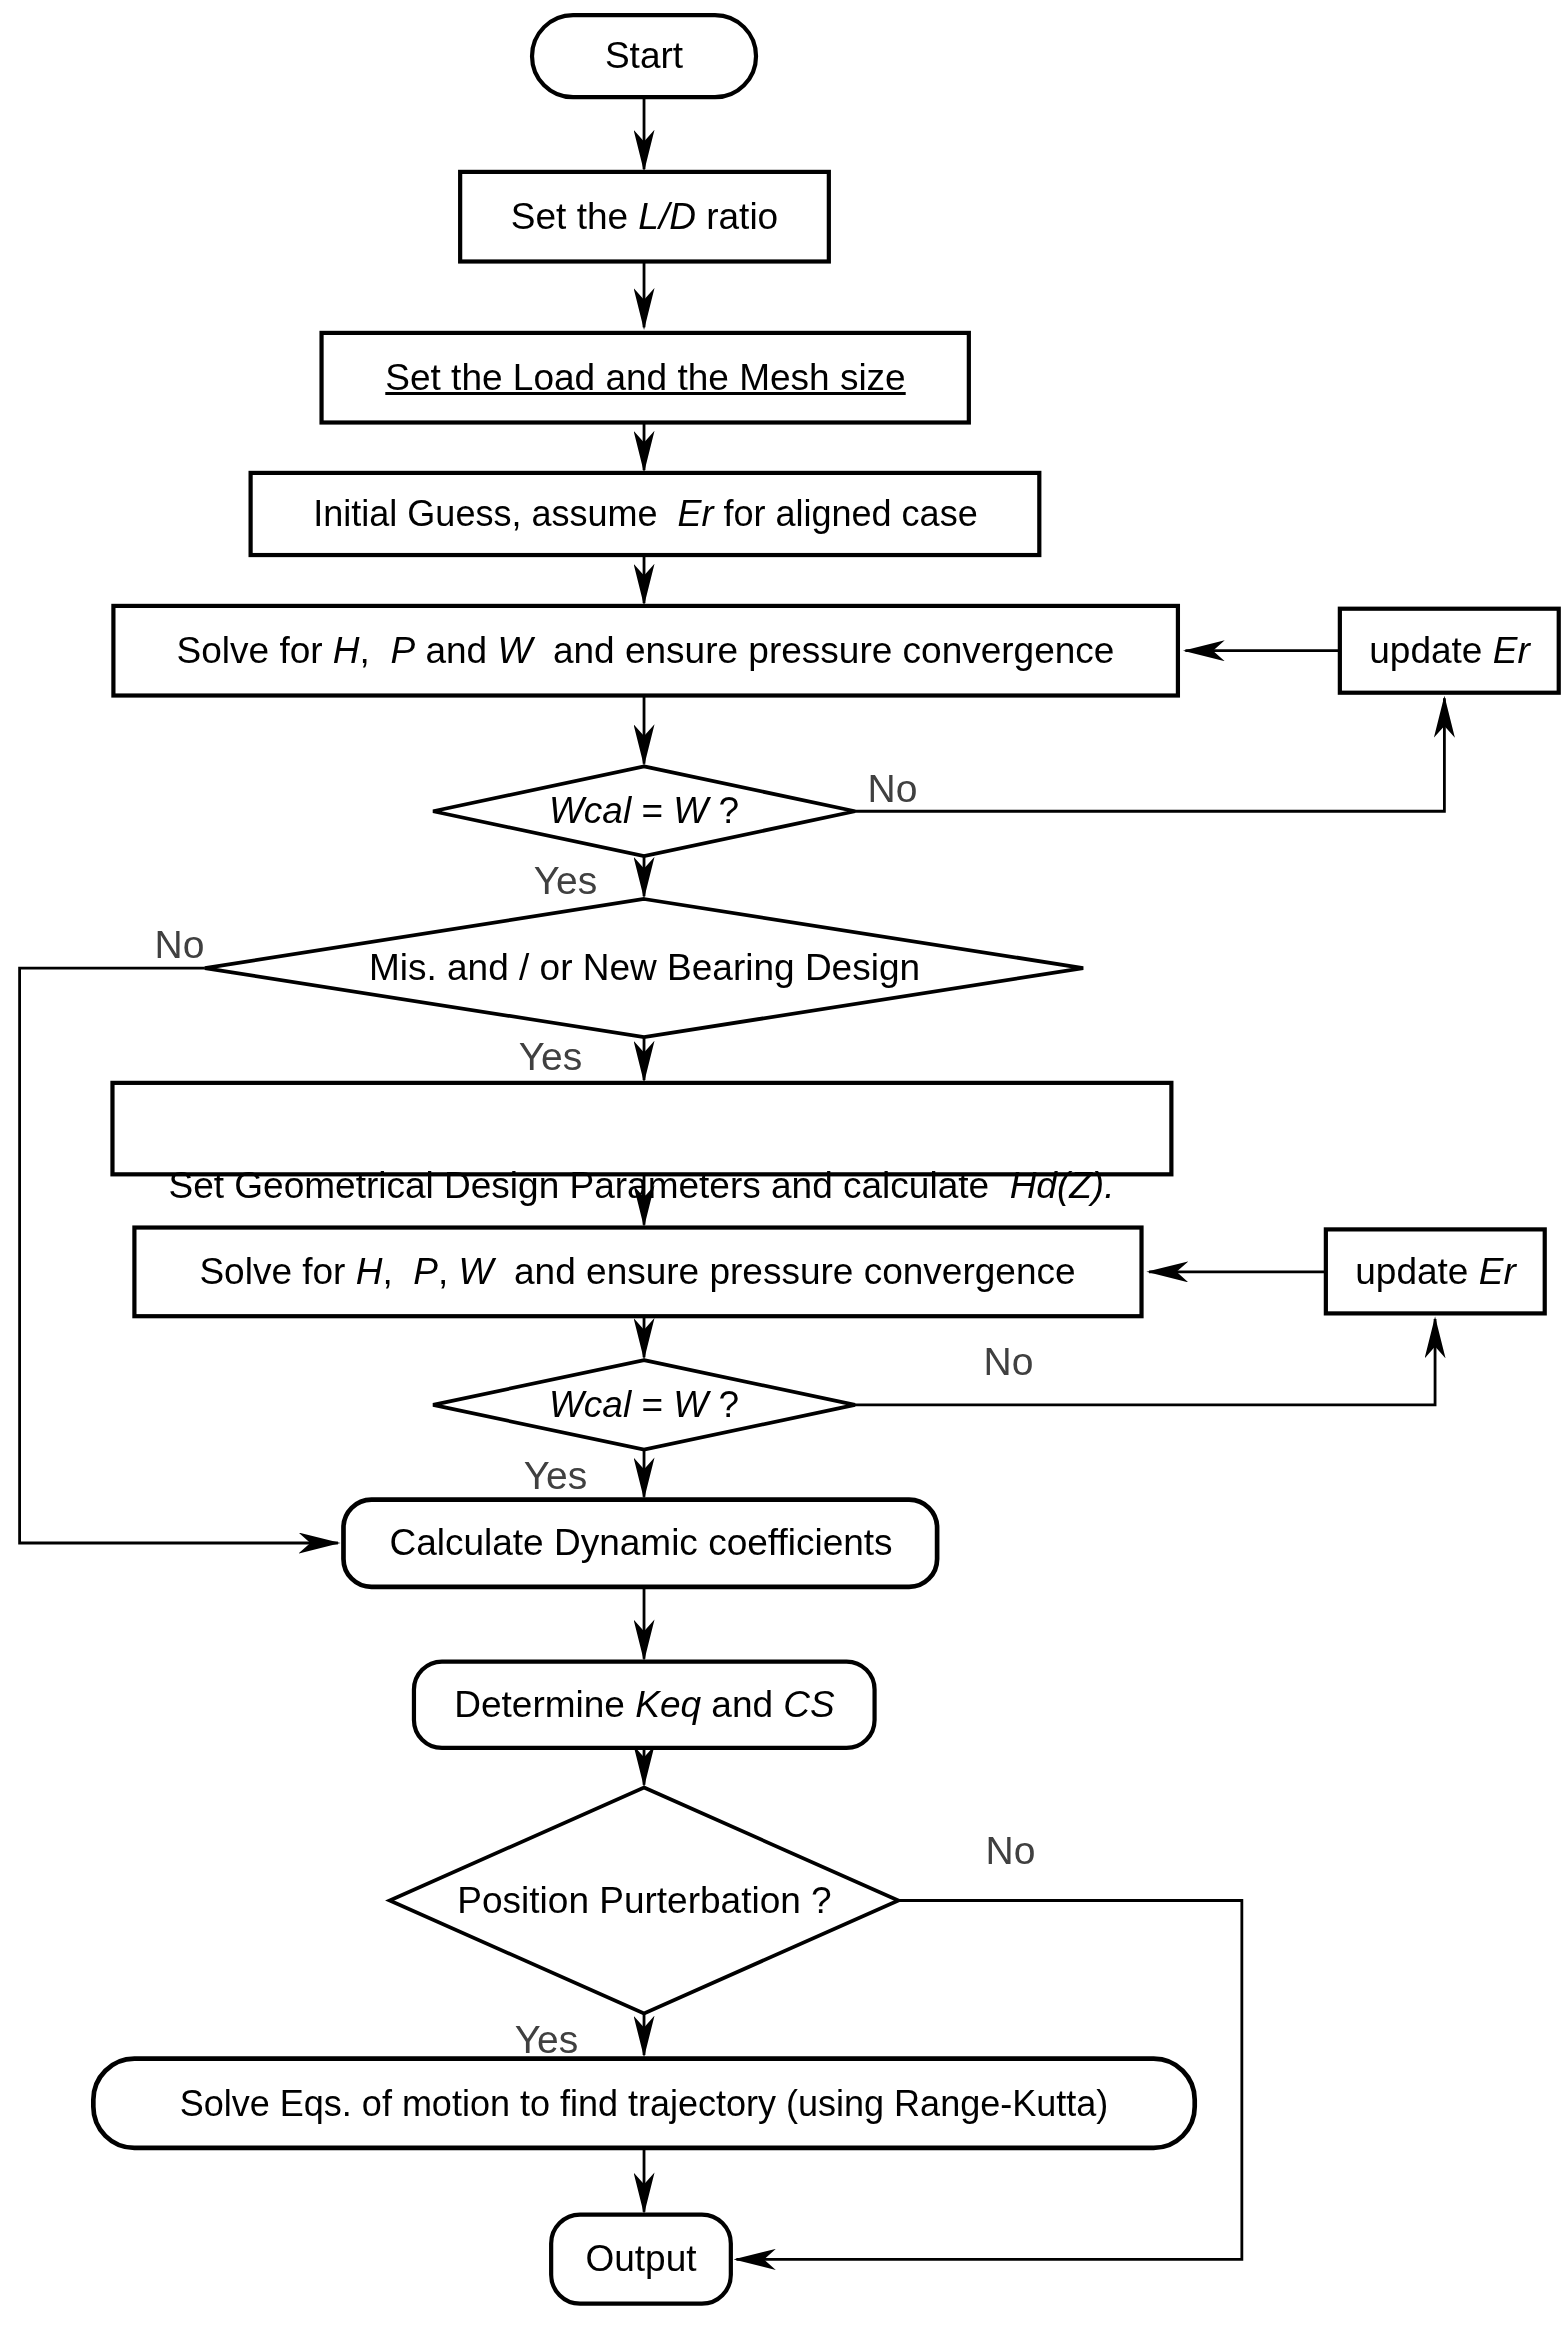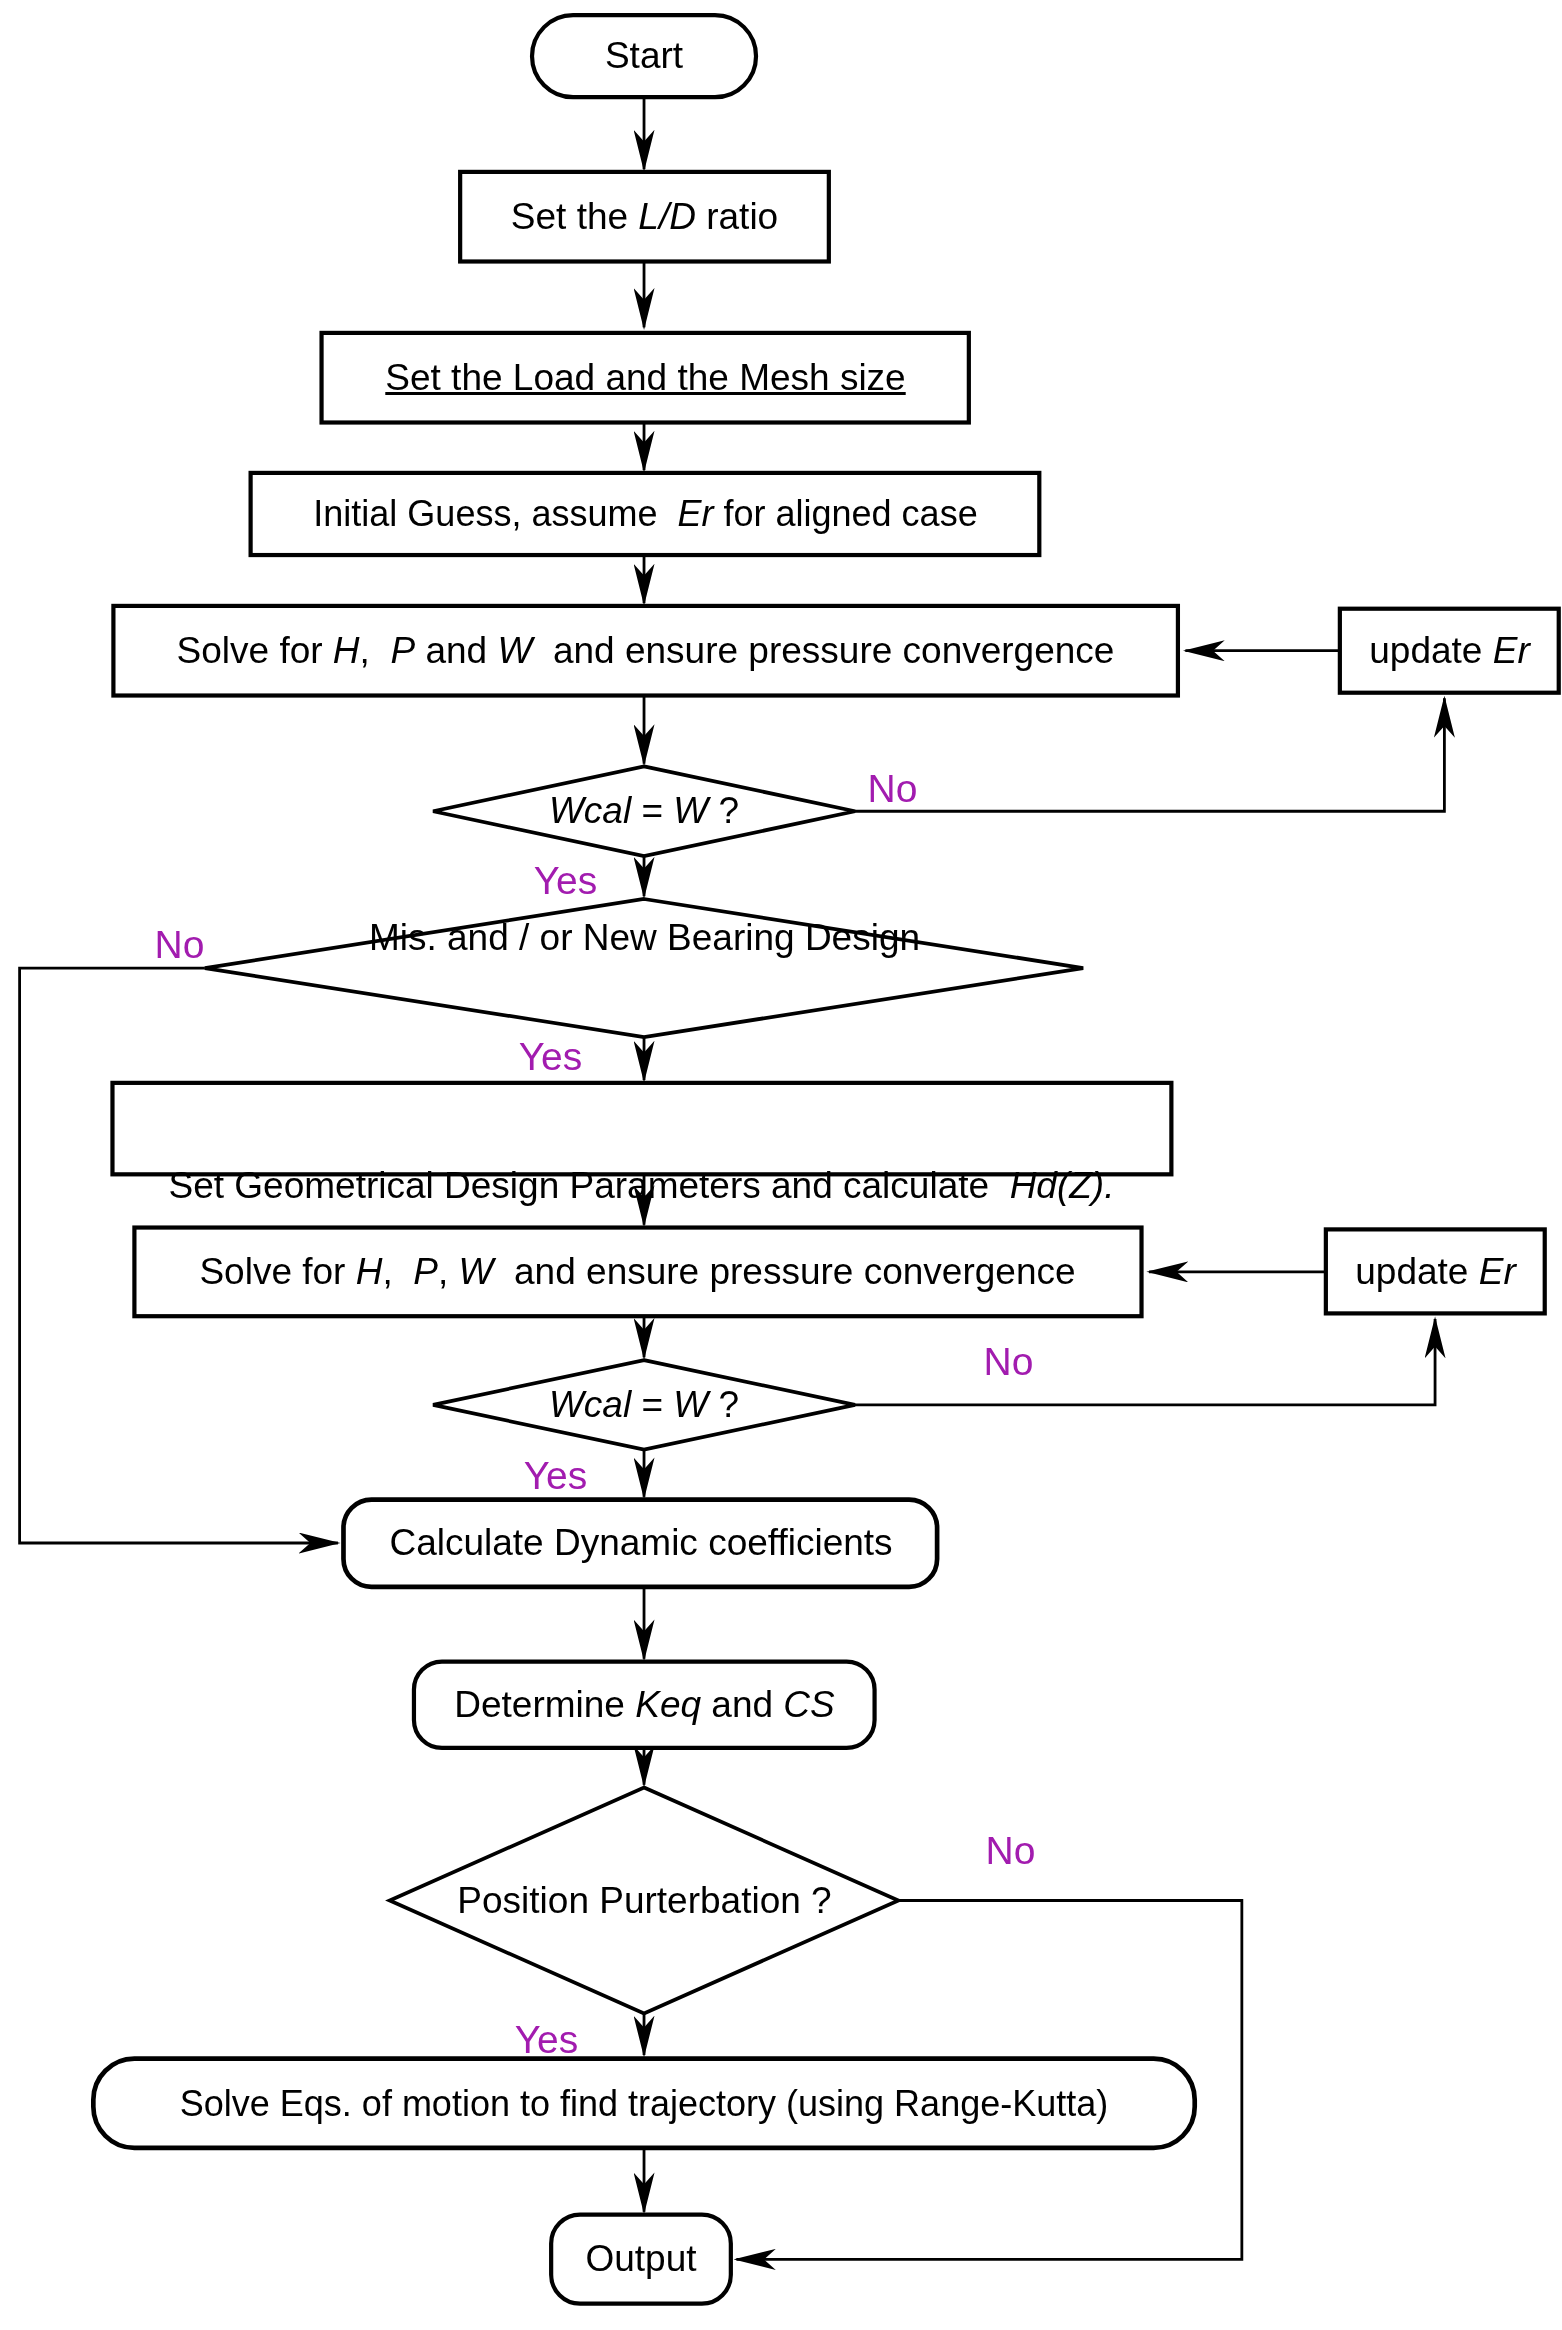--- a/index.html
+++ b/index.html
@@ -34,21 +34,21 @@
   }
   .node-label.tight { font-size: 36px; text-align: center; }
   .branch-label {
     position: absolute;
     display: flex;
     align-items: center;
     justify-content: center;
     font-size: 39px;
     line-height: 1;
     white-space: pre;
-    color: #a21caf;
+    color: #404040;
     pointer-events: none;
   }
   .it { font-style: italic; }
 </style>
 </head>
 <body>
 
 <div class="canvas">
 
   <svg width="1562" height="2330" viewBox="0 0 3347 4992">
@@ -104,21 +104,21 @@
     </g>
   </svg>
 
   <div class="node-label" style="left:532px; top:15px;   width:224px;  height:82px;"><span>Start</span></div>
   <div class="node-label" style="left:460px;  top:172px;  width:369px;  height:90px;"><span>Set the </span><span class="it">L/D</span><span> ratio</span></div>
   <div class="node-label" style="left:322px;  top:333px;  width:647px; height:90px;text-decoration:underline;"><span>Set the Load and the Mesh size</span></div>
   <div class="node-label tight" style="left:251px; top:473px; width:789px; height:82px;"><span>Initial Guess, assume  </span><span class="it">Er</span><span> for aligned case</span></div>
   <div class="node-label" style="left:113px;  top:606px; width:1065px; height:90px;"><span>Solve for </span><span class="it">H</span><span>,  </span><span class="it">P</span><span> and </span><span class="it">W</span><span>  and ensure pressure convergence</span></div>
   <div class="node-label" style="left:1340px; top:609px; width:219px;  height:84px;"><span>update </span><span class="it">Er</span></div>
   <div class="node-label" style="left:433px;  top:766px; width:422px;  height:90px;"><span class="it">Wcal</span><span> = </span><span class="it">W</span><span> ?</span></div>
-  <div class="node-label" style="left:205px;  top:869px; width:879px; height:138px;text-align:right;"><span>Mis. and / or New Bearing Design</span></div>
+  <div class="node-label" style="left:205px;  top:899px; width:879px; height:138px;text-align:right;"><span>Mis. and / or New Bearing Design</span></div>
   <div class="node-label" style="left:112px;  top:1141px; width:1059px; height:91px;"><span>Set Geometrical Design Parameters and calculate  </span><span class="it">Hd(Z).</span></div>
   <div class="node-label" style="left:134px;  top:1228px; width:1007px; height:89px;"><span>Solve for </span><span class="it">H</span><span>,  </span><span class="it">P</span><span>, </span><span class="it">W</span><span>  and ensure pressure convergence</span></div>
   <div class="node-label" style="left:1326px; top:1230px; width:219px;  height:84px;"><span>update </span><span class="it">Er</span></div>
   <div class="node-label" style="left:433px;  top:1360px; width:422px;  height:90px;"><span class="it">Wcal</span><span> = </span><span class="it">W</span><span> ?</span></div>
   <div class="node-label" style="left:344px;  top:1500px; width:594px; height:87px;"><span>Calculate Dynamic coefficients</span></div>
   <div class="node-label" style="left:414px;  top:1662px; width:461px;  height:86px;"><span>Determine </span><span class="it">Keq</span><span> and </span><span class="it">CS</span></div>
   <div class="node-label" style="left:390px;  top:1788px; width:509px; height:226px;"><span>Position Purterbation ?</span></div>
   <div class="node-label tight" style="left:93px; top:2059px; width:1102px; height:89px;"><span>Solve Eqs. of motion to find trajectory (using Range-Kutta)</span></div>
   <div class="node-label" style="left:551px; top:2215px; width:180px;  height:89px;"><span>Output</span></div>
 

